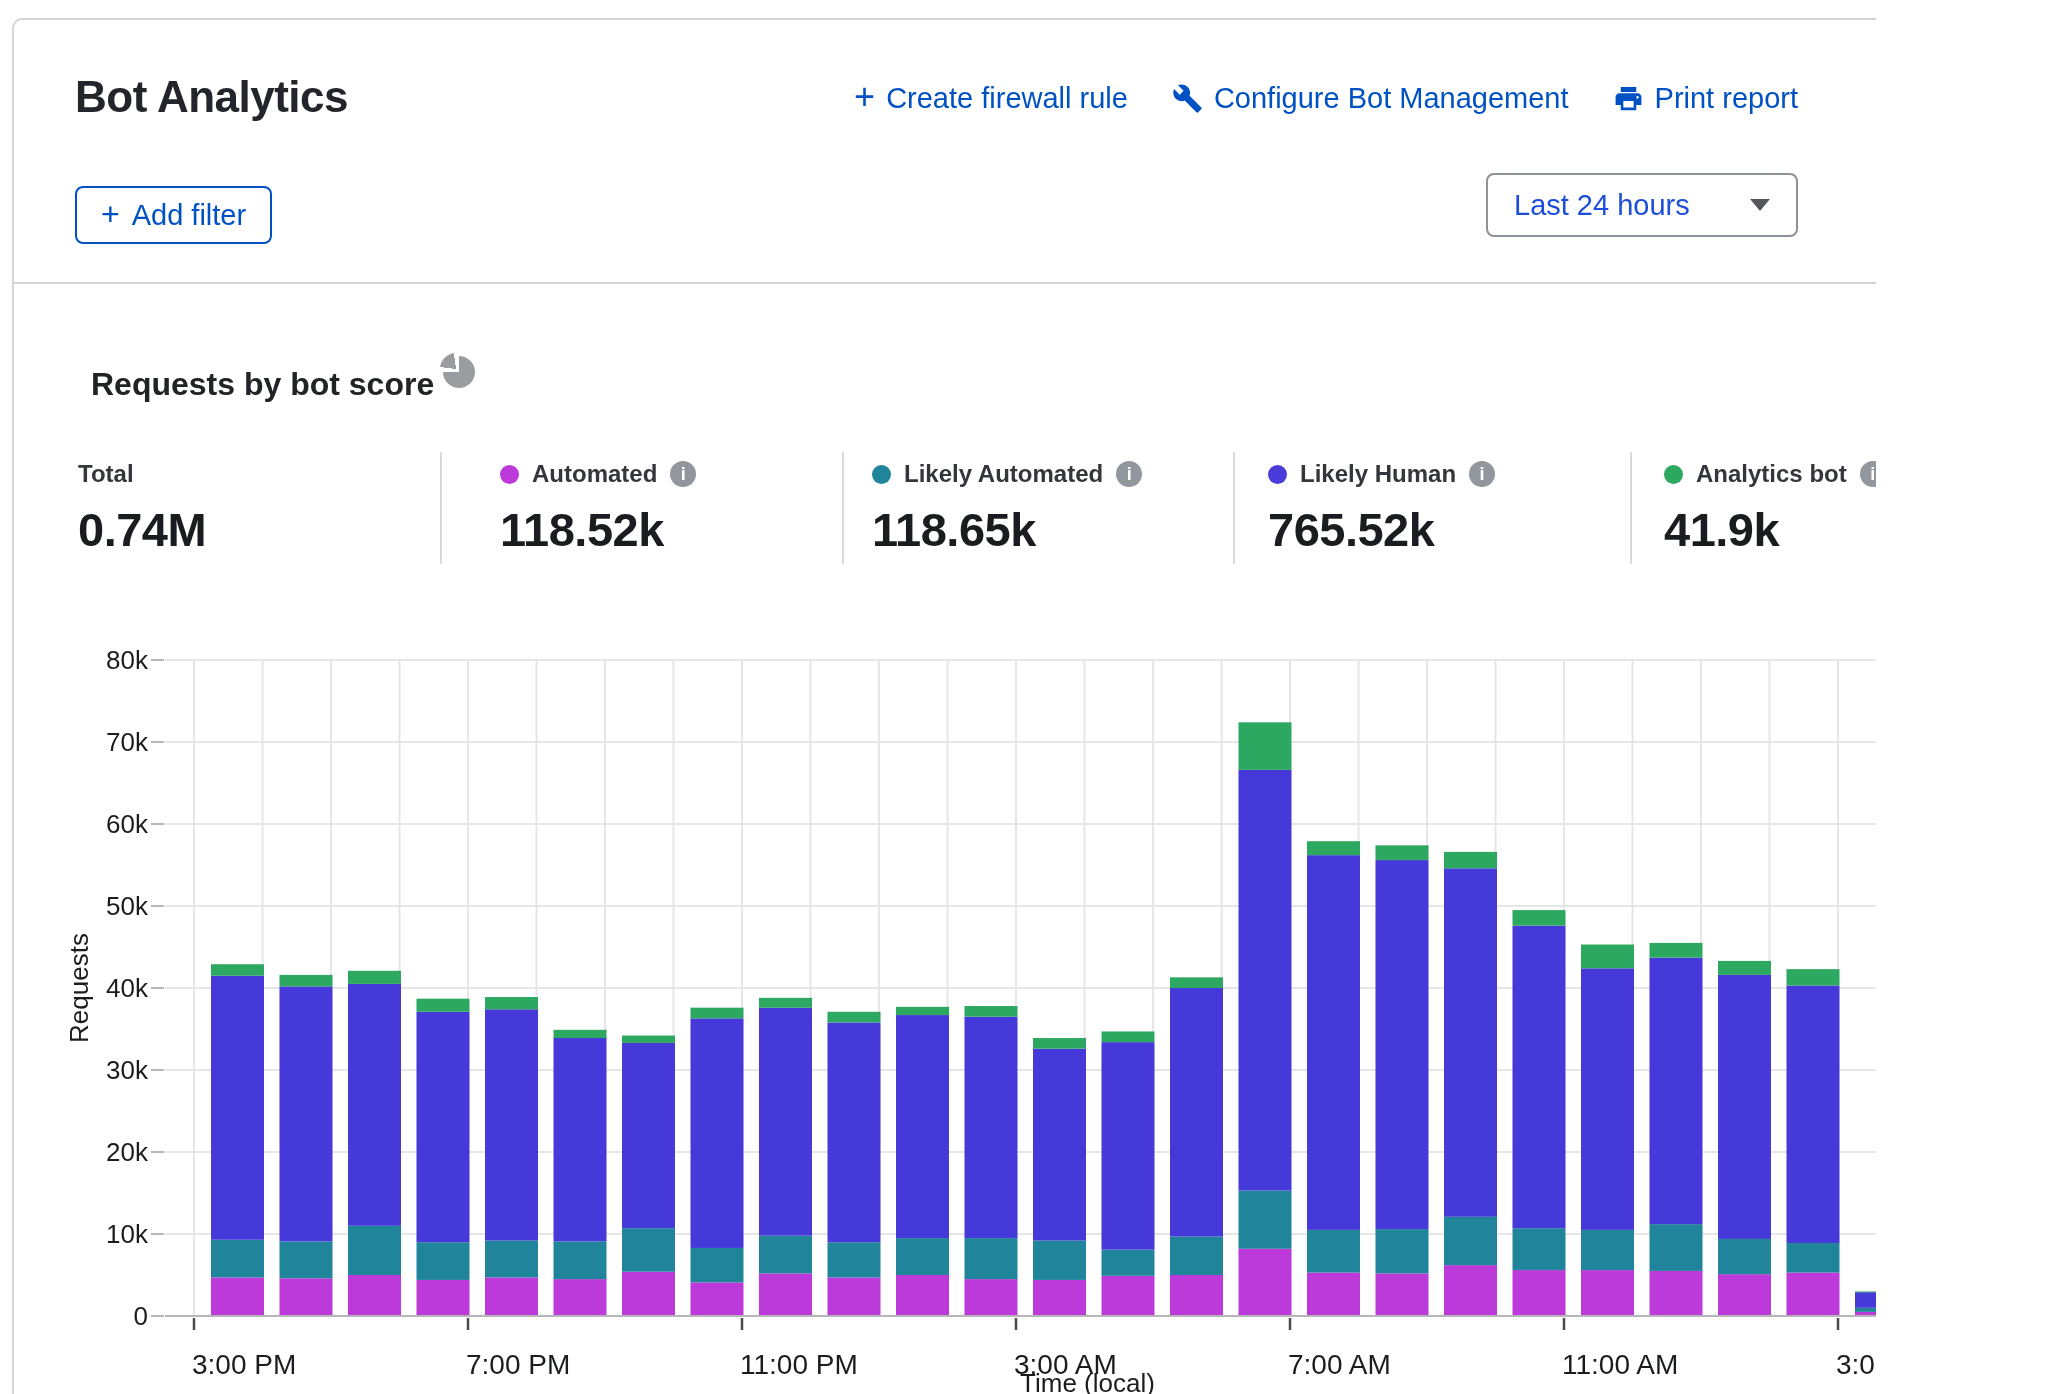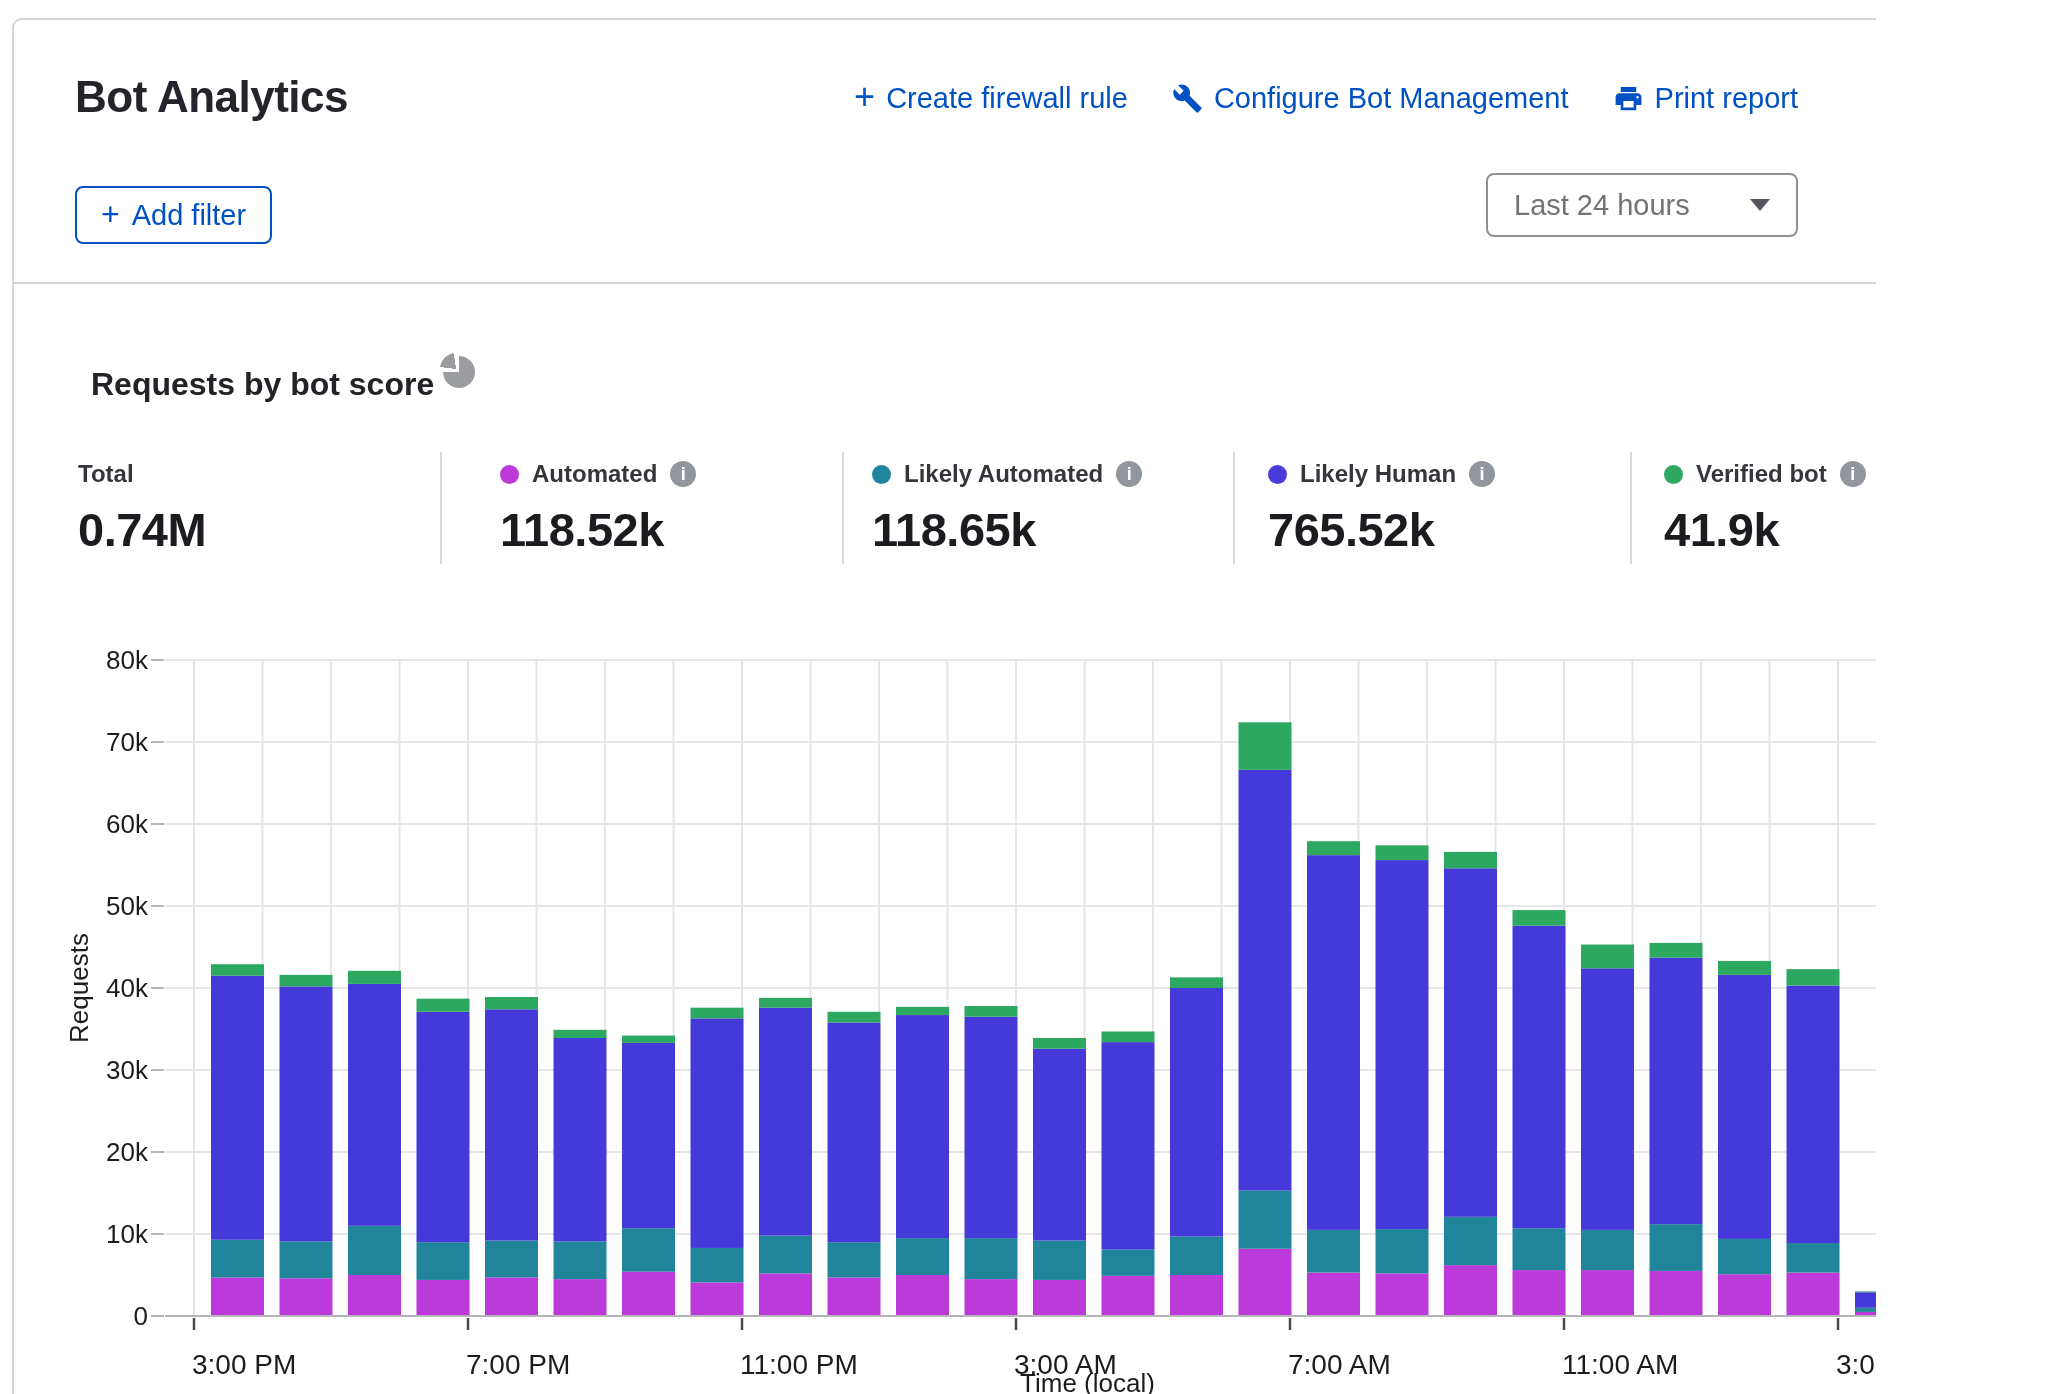--- a/index.html
+++ b/index.html
@@ -5,21 +5,21 @@
   html,body{margin:0;padding:0;background:#ffffff;}
   .page{position:relative;width:1876px;height:1394px;font-family:"Liberation Sans",sans-serif;color:#1c1d20;overflow:hidden;background:#fff;}
   .card{position:absolute;left:12px;top:18px;width:2044px;height:1376px;border:2px solid #d5d5d8;border-bottom:none;border-radius:10px 10px 0 0;background:#fff;}
   .page-title{position:absolute;left:75px;top:72px;margin:0;font-size:44px;font-weight:600;color:#24252a;letter-spacing:-0.5px;}
   .header-links{position:absolute;top:80px;right:78px;display:flex;align-items:center;gap:44px;}
   .hlink{display:flex;align-items:center;gap:11px;color:#0051c3;font-size:29px;cursor:pointer;text-decoration:none;}
   .plus-glyph{font-size:36px;font-weight:500;line-height:1;position:relative;top:-1px;}
   .hlink svg{display:block;}
   .add-filter{position:absolute;left:75px;top:186px;height:58px;display:flex;align-items:center;gap:12px;padding:0 24px;background:#fff;border:2px solid #0051c3;border-radius:8px;color:#0051c3;font-size:29px;font-family:"Liberation Sans",sans-serif;cursor:pointer;}
   .add-filter .plus-glyph{font-size:32px;}
-  .select{position:absolute;top:173px;right:78px;width:312px;height:64px;border:2px solid #8e9196;border-radius:8px;background:#fff;display:flex;align-items:center;box-sizing:border-box;padding:0 26px;font-size:29px;color:#737373;cursor:pointer;}
+  .select{position:absolute;top:173px;right:78px;width:312px;height:64px;border:2px solid #8e9196;border-radius:8px;background:#fff;display:flex;align-items:center;box-sizing:border-box;padding:0 26px;font-size:29px;color:#1d4ed8;cursor:pointer;}
   .caret{margin-left:auto;width:0;height:0;border-left:10px solid transparent;border-right:10px solid transparent;border-top:12px solid #54565b;}
   .divider{position:absolute;left:13px;top:282px;width:2044px;height:2px;background:#d5d5d8;}
   .section-title{position:absolute;left:75px;top:350px;margin:16px;font-size:32px;font-weight:700;color:#222327;}
   .pie-icon{position:absolute;left:443px;top:356px;width:32px;height:32px;}
   .pie-main{position:absolute;inset:0;border-radius:50%;background:conic-gradient(#9b9ca0 0 270deg,transparent 270deg 360deg);}
   .pie-slice{position:absolute;inset:0;border-radius:50%;background:conic-gradient(transparent 0 277deg,#9b9ca0 277deg 352deg,transparent 352deg);transform:translate(-3px,-3px);}
   .stat{position:absolute;top:458px;}
   .stat-label-row{display:flex;align-items:center;gap:13px;height:32px;}
   .stat-dot{width:19px;height:19px;border-radius:50%;flex:0 0 auto;}
   .stat-label{font-size:24px;color:#35363b;white-space:nowrap;font-weight:bold;}
@@ -112,21 +112,21 @@
       <span class="stat-label">Likely Human</span>
       <span class="info-icon">i</span>
     </div>
     <div class="stat-value">765.52k</div>
   </div>
   <div class="stat-sep" style="left:1630px"></div>
 
   <div class="stat" style="left:1664px">
     <div class="stat-label-row">
       <span class="stat-dot" style="background: rgb(45, 168, 96);"></span>
-      <span class="stat-label">Verified bot</span>
+      <span class="stat-label">Analytics bot</span>
       <span class="info-icon">i</span>
     </div>
     <div class="stat-value">41.9k</div>
   </div>
 
   <svg class="chart-svg" id="chart" width="2070" height="1394" viewBox="0 0 2070 1394">
       <g>
         <line x1="165" y1="1234" x2="2010" y2="1234" stroke="#e6e6e9" stroke-width="2"></line>
         <line x1="165" y1="1152" x2="2010" y2="1152" stroke="#e6e6e9" stroke-width="2"></line>
         <line x1="165" y1="1070" x2="2010" y2="1070" stroke="#e6e6e9" stroke-width="2"></line>

